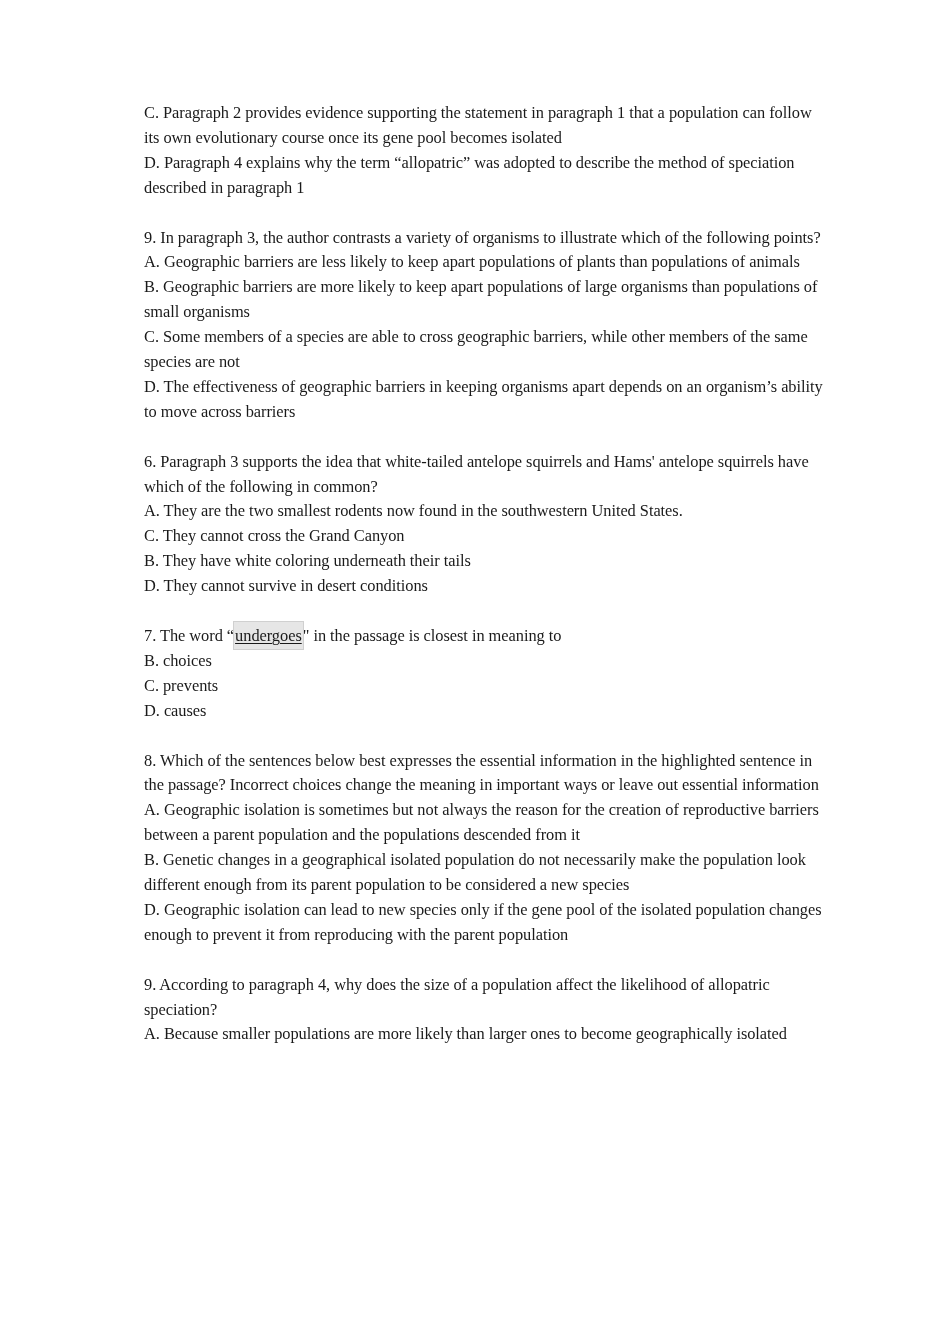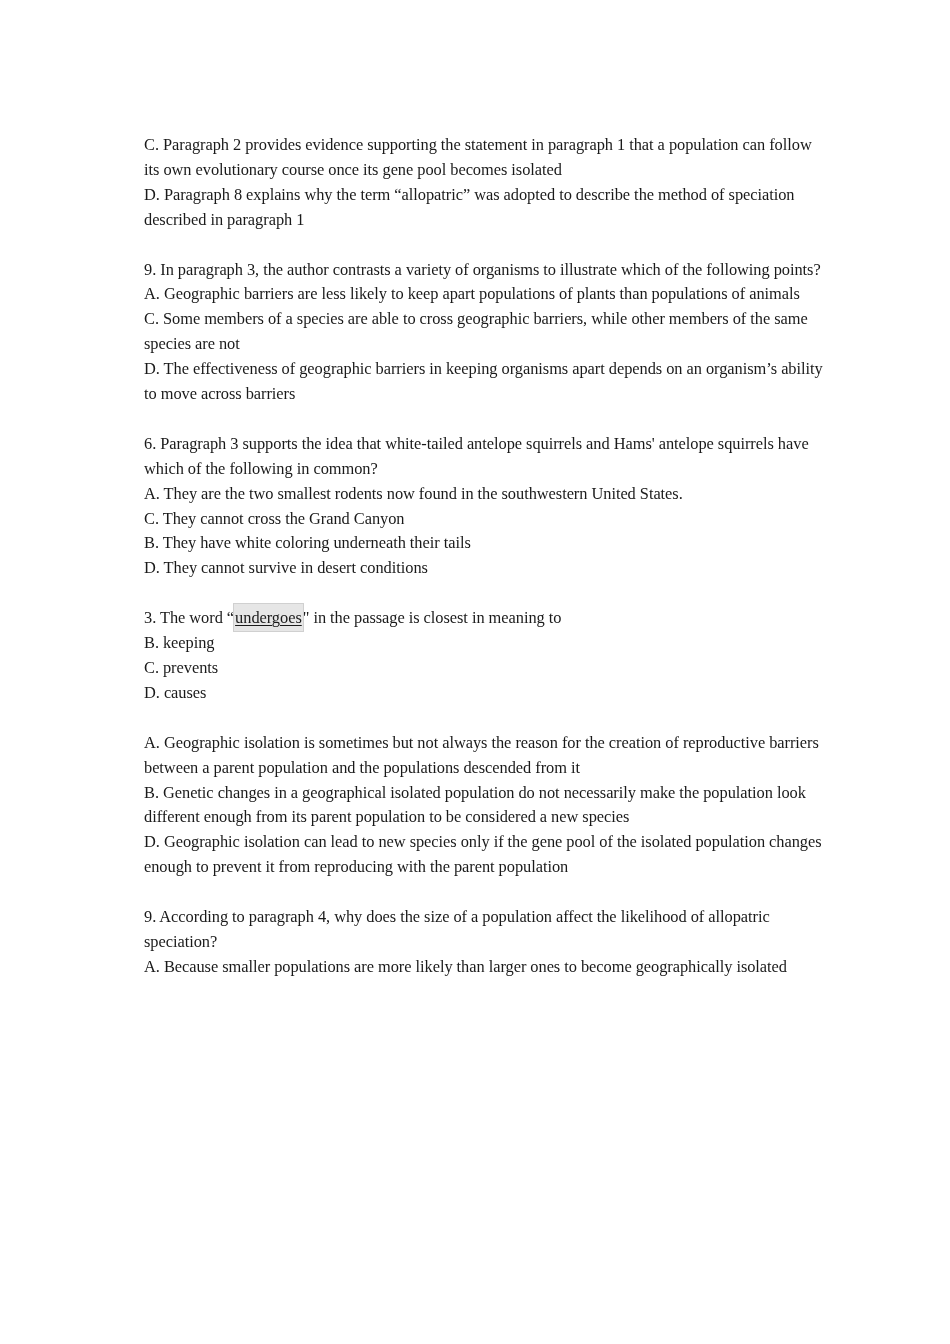--- a/index.html
+++ b/index.html
@@ -16,21 +16,20 @@
       color: #1a1a1a;
     }
     .page {
       position: absolute;
       left: 144px;
       top: 101px;
       width: 680px;
       font-size: 16.4px;
       line-height: 24.9px;
       letter-spacing: -0.05px;
-      margin-top: 32px;
     }
     .block {
       margin: 0 0 24.9px 0;
     }
     .line {
       display: block;
       margin: 0;
       white-space: normal;
     }
     .hl {
@@ -42,46 +41,48 @@
       padding: 4px 1px;
     }
   </style>
 </head>
 <body>
 
 <div class="page">
 
   <div class="block">
     <p class="line">C. Paragraph 2 provides evidence supporting the statement in paragraph 1 that a population can follow its own evolutionary course once its gene pool becomes isolated</p>
-    <p class="line">D. Paragraph 8 explains why the term “allopatric” was adopted to describe the method of speciation described in paragraph 1</p>
+    <p class="line">D. Paragraph 4 explains why the term “allopatric” was adopted to describe the method of speciation described in paragraph 1</p>
   </div>
 
   <div class="block">
     <p class="line">9. In paragraph 3, the author contrasts a variety of organisms to illustrate which of the following points?</p>
     <p class="line">A. Geographic barriers are less likely to keep apart populations of plants than populations of animals</p>
+    <p class="line">B. Geographic barriers are more likely to keep apart populations of large organisms than populations of small organisms</p>
     <p class="line">C. Some members of a species are able to cross geographic barriers, while other members of the same species are not</p>
     <p class="line">D. The effectiveness of geographic barriers in keeping organisms apart depends on an organism’s ability to move across barriers</p>
   </div>
 
   <div class="block">
     <p class="line">6. Paragraph 3 supports the idea that white-tailed antelope squirrels and Hams' antelope squirrels have which of the following in common?</p>
     <p class="line">A. They are the two smallest rodents now found in the southwestern United States.</p>
     <p class="line">C. They cannot cross the Grand Canyon</p>
     <p class="line">B. They have white coloring underneath their tails</p>
     <p class="line">D. They cannot survive in desert conditions</p>
   </div>
 
   <div class="block">
-    <p class="line"><span>3. The word “</span><span class="hl">undergoes</span><span>" in the passage is closest in meaning to</span></p>
-    <p class="line">B. keeping</p>
+    <p class="line"><span>7. The word “</span><span class="hl">undergoes</span><span>" in the passage is closest in meaning to</span></p>
+    <p class="line">B. choices</p>
     <p class="line">C. prevents</p>
     <p class="line">D. causes</p>
   </div>
 
   <div class="block">
+    <p class="line">8. Which of the sentences below best expresses the essential information in the highlighted sentence in the passage? Incorrect choices change the meaning in important ways or leave out essential information</p>
     <p class="line">A. Geographic isolation is sometimes but not always the reason for the creation of reproductive barriers between a parent population and the populations descended from it</p>
     <p class="line">B. Genetic changes in a geographical isolated population do not necessarily make the population look different enough from its parent population to be considered a new species</p>
     <p class="line">D. Geographic isolation can lead to new species only if the gene pool of the isolated population changes enough to prevent it from reproducing with the parent population</p>
   </div>
 
   <div class="block">
     <p class="line">9. According to paragraph 4, why does the size of a population affect the likelihood of allopatric speciation?</p>
     <p class="line">A. Because smaller populations are more likely than larger ones to become geographically isolated</p>
   </div>
 

